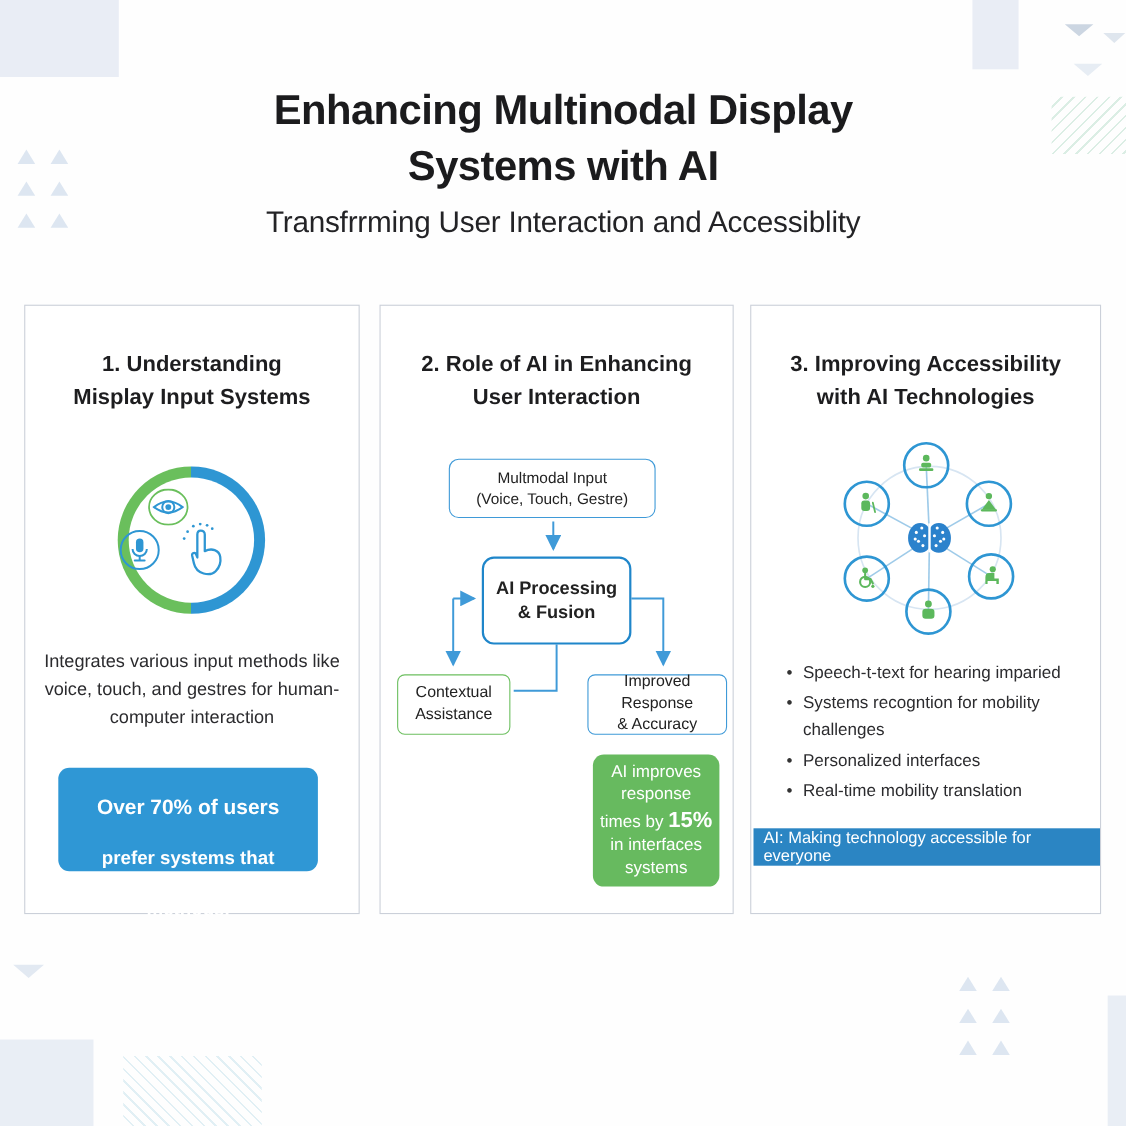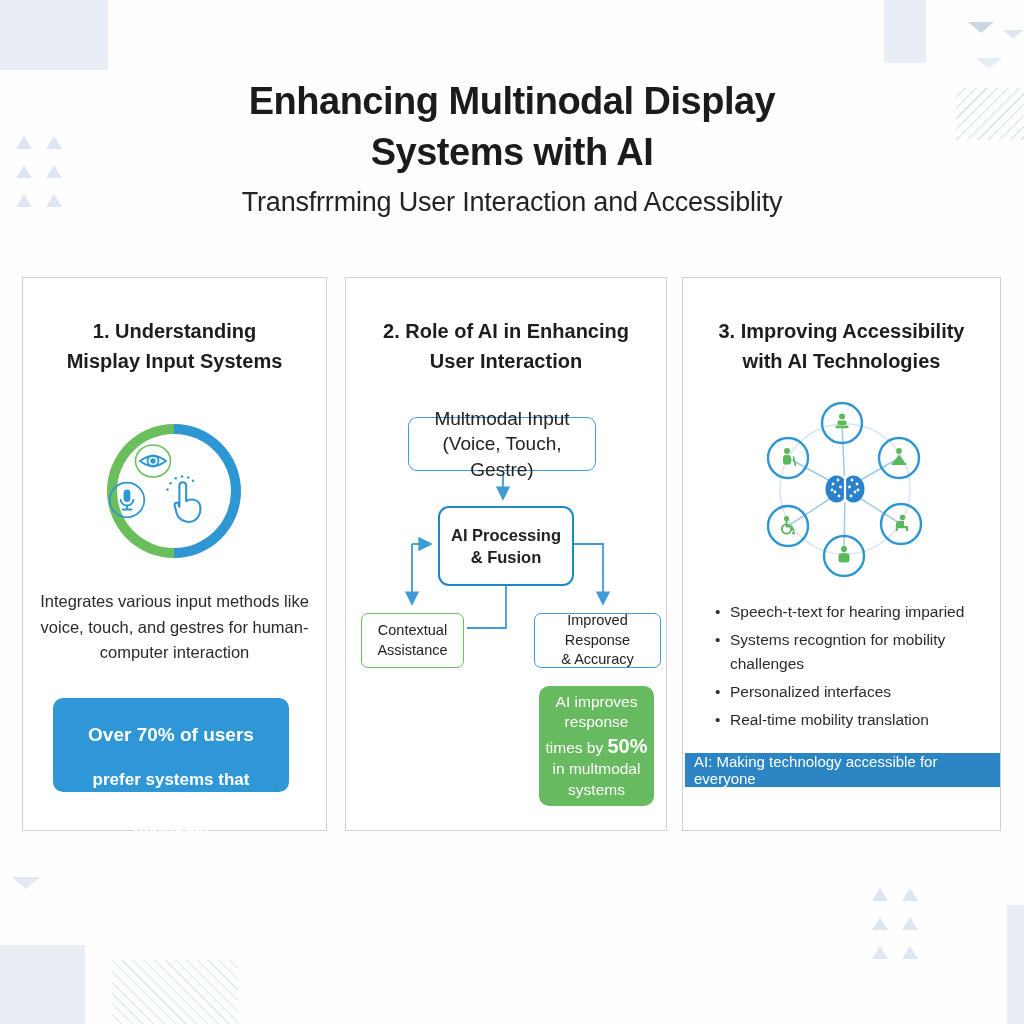--- a/index.html
+++ b/index.html
@@ -53,21 +53,21 @@
   .p1-mic{left:85px;top:203px;}
   .p1-hand{left:138px;top:197px;}
   .p1-desc{position:absolute;left:16px;right:16px;top:311px;text-align:center;font-size:16.5px;line-height:1.55;color:var(--body_text);}
   .stat-blue{position:absolute;left:30px;top:420px;width:236px;height:94px;background:var(--accent_blue);
              border-radius:10px;color:#fff;text-align:center;padding:24px 8px;line-height:1.38;}
   .stat-blue .l1{font-size:19px;font-weight:bold;}
   .stat-blue .l2{font-size:17px;font-weight:600;margin-top:20px;}
 
   
   .flow-box{position:absolute;background:#fff;text-align:center;color:#222;display:flex;flex-direction:column;justify-content:center;line-height:1.35;}
-  .fb-input{left:62px;top:139px;width:188px;height:54px;border:1.6px solid var(--connector_blue);border-radius:9px;font-size:19px;}
+  .fb-input{left:62px;top:139px;width:188px;height:54px;border:1.6px solid var(--connector_blue);border-radius:9px;font-size:14px;}
   .fb-process{left:92px;top:228px;width:136px;height:80px;border:2.6px solid var(--process_border_blue);border-radius:11px;font-size:16.5px;font-weight:bold;}
   .fb-left{left:15px;top:335px;width:103px;height:55px;border:1.6px solid var(--green_border);border-radius:7px;font-size:14.5px;}
   .fb-right{left:188px;top:335px;width:127px;height:55px;border:1.6px solid var(--connector_blue);border-radius:7px;font-size:14.5px;}
   .flow-svg{position:absolute;inset:0;pointer-events:none;}
   .stat-green{position:absolute;left:193px;top:408px;width:115px;height:120px;background:var(--green_box);
               border-radius:10px;color:#fff;text-align:center;font-size:15.5px;line-height:1.32;
               display:flex;align-items:center;justify-content:center;padding:8px 6px;}
   .stat-green .pct{font-size:20px;font-weight:bold;}
 
   
@@ -198,21 +198,21 @@
     <div class="flow-box fb-left">
       <span>Contextual</span>
       <span>Assistance</span>
     </div>
     <div class="flow-box fb-right">
       <span>Improved Response</span>
       <span>&amp; Accuracy</span>
     </div>
 
     <div class="stat-green">
-      <span><span>AI improves response times by </span><span class="pct">50%</span><span> in multmodal systems</span></span>
+      <span><span>AI improves response times by </span><span class="pct">15%</span><span> in interfaces systems</span></span>
     </div>
   </section>
 
   <section class="panel panel3">
     <h2 class="panel-heading">
       <span>3. Improving Accessibility</span><br>
       <span>with AI Technologies</span>
     </h2>
 
     <svg class="hub-svg" width="319" height="554" viewBox="0 0 319 554">

